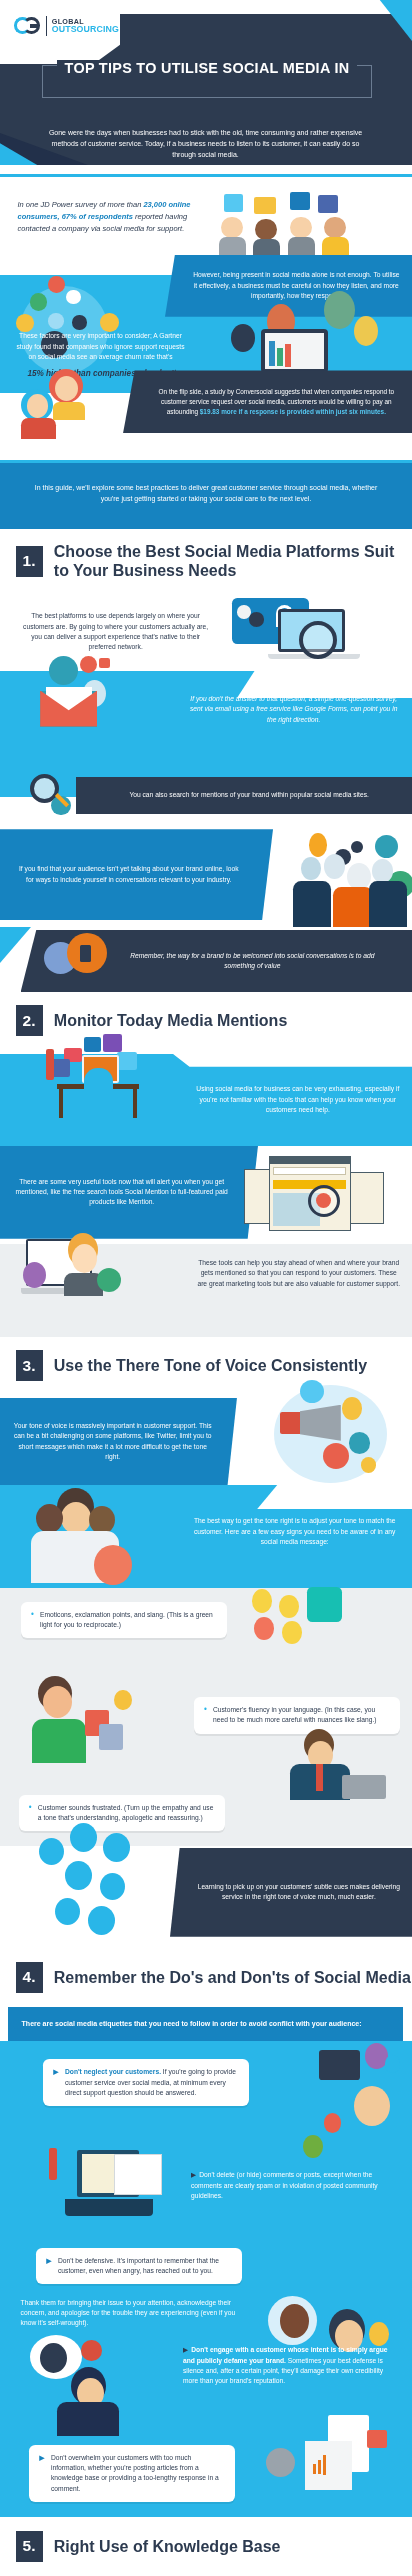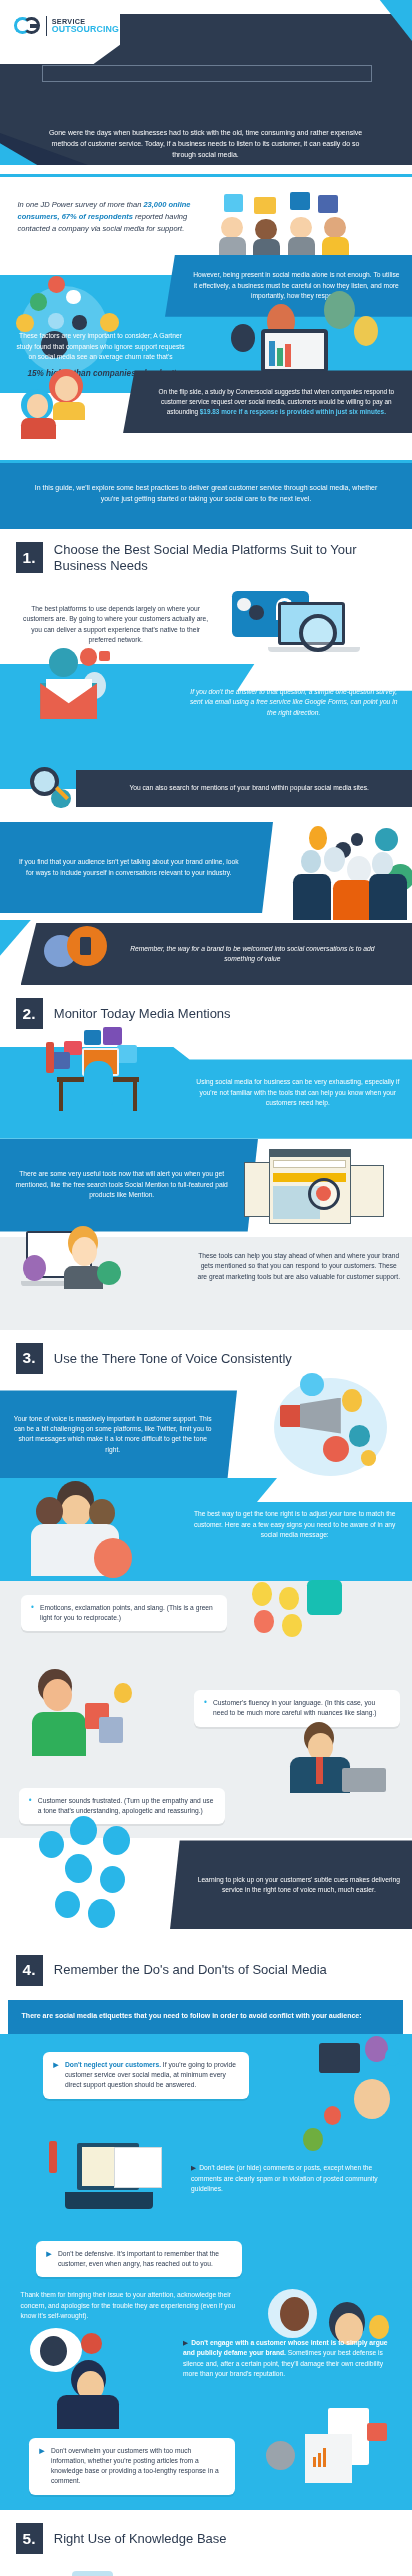--- a/index.html
+++ b/index.html
@@ -108,21 +108,21 @@
   .circ { border-radius:50%; position:absolute; }
   .sq  { position:absolute; }
 
   
   .step { display:flex; align-items:center; gap:11.3px; padding:13.4px 0 11.3px 15.5px; }
   .step-num {
     width:27px; height:31px; background:#2d3b50; color:#fff;
     font-size:15.5px; font-weight:700; display:flex; align-items:center; justify-content:center;
     flex:0 0 auto;
   }
-  .step-title { font-size:13px; font-weight:400; color:#2d3b50; line-height:1.2; }
+  .step-title { font-size:16px; font-weight:700; color:#2d3b50; line-height:1.2; }
 
   
   .card {
     background:#ffffff; border-radius:6.2px; padding:8.2px 10.3px;
     box-shadow:0 2.1px 0 rgba(0,0,0,.07);
     display:flex; gap:6.2px;
   }
   .card .bullet { color:#29b6e8; font-size:8.2px; line-height:1.2; flex:0 0 auto; }
   .card .tri { color:#1683c0; font-size:7.2px; line-height:1.3; flex:0 0 auto; }
   .card p { font-size:6.7px; line-height:1.5; color:#2d3b50; }
@@ -149,26 +149,27 @@
     <div class="hdr-cyan-left"></div>
 
     <div class="logo">
       <div class="logo-mark">
         <div class="ring-a"></div>
           <div class="ring-b"></div>
           <div class="bar"></div>
       </div>
       <div class="logo-div"></div>
       <div class="logo-text">
-        <div class="l1">SERVICE</div>
+        <div class="l1">GLOBAL</div>
         <div class="l2">OUTSOURCING</div>
       </div>
     </div>
 
     <div class="title-box">
+      <div class="title-1">TOP TIPS TO UTILISE SOCIAL MEDIA IN</div>
     </div>
     <div class="hdr-sub">Gone were the days when businesses had to stick with the old, time consuming and rather expensive methods of customer service. Today, if a business needs to listen to its customer, it can easily do so through social media.</div>
   </div>
 
   <div class="sec bg-white" style="height:9.3px"></div>
   <div class="cyan-rule"></div>
 
   <div class="sec bg-white" style="padding:14.4px 0 0 0; height:98px;">
     <div class="row" style="align-items:flex-start;">
       <div class="col" style="padding:7.2px 7.2px 0 17.5px;">

